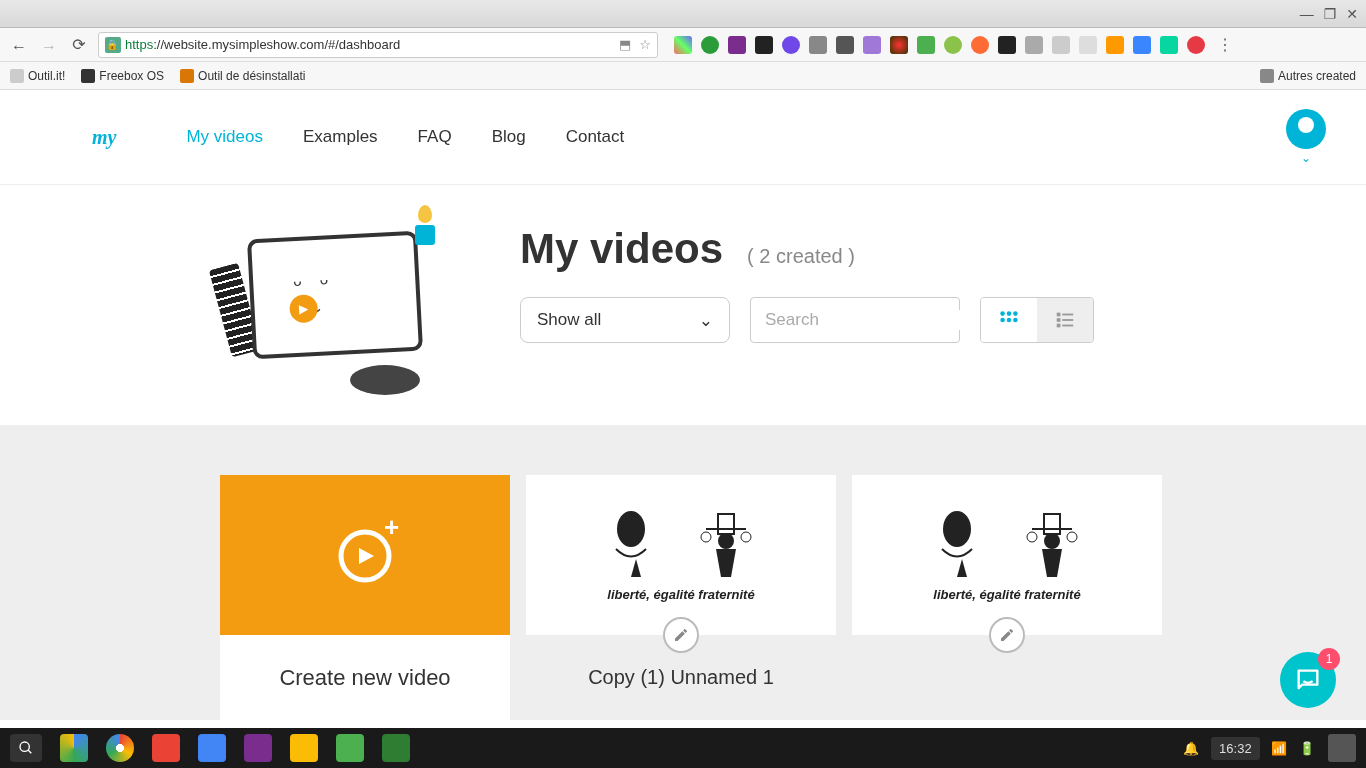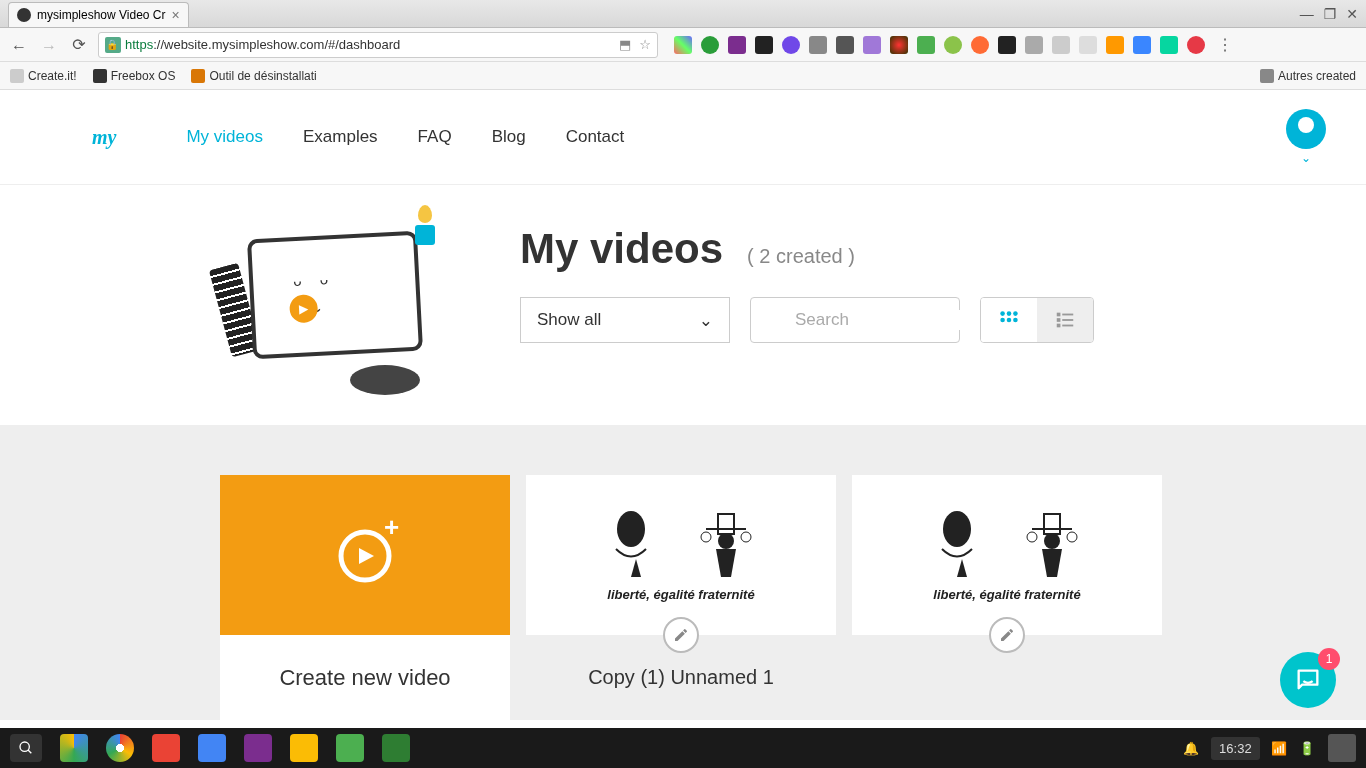--- a/index.html
+++ b/index.html
@@ -56,23 +56,23 @@
 .mascot-trophy .flame { width: 14px; height: 18px; background: #f5c542; border-radius: 50% 50% 50% 50% / 60% 60% 40% 40%; margin: 0 auto; }
 .mascot-trophy .cup { width: 20px; height: 20px; background: #00b4d8; border-radius: 3px; margin: 2px auto 0; }
 .mascot-reel { position: absolute; bottom: 0; left: 130px; width: 70px; height: 30px; background: #444; border-radius: 50%; }
 .mascot-film { position: absolute; top: 60px; left: 0; width: 30px; height: 90px; background: repeating-linear-gradient(#222 0 6px, #fff 6px 8px); border-radius: 4px; transform: rotate(-15deg); }
 
 .hero-right { flex: 1; padding-top: 20px; }
 .hero-title-row { display: flex; align-items: baseline; gap: 24px; }
 .hero-title { font-size: 42px; font-weight: 800; color: #333; font-family: 'Arial Black', sans-serif; }
 .hero-count { font-size: 20px; color: #888; }
 .controls-row { display: flex; gap: 20px; margin-top: 24px; align-items: center; }
-.filter-select { width: 210px; height: 46px; border: 1px solid #ccc; border-radius: 0; display: flex; align-items: center; justify-content: space-between; padding: 0 16px; font-size: 17px; color: #333; cursor: pointer; }
+.filter-select { width: 210px; height: 46px; border: 1px solid #ccc; border-radius: 8px; display: flex; align-items: center; justify-content: space-between; padding: 0 16px; font-size: 17px; color: #333; cursor: pointer; }
 .search-box { width: 210px; height: 46px; border: 1px solid #ccc; border-radius: 4px; display: flex; align-items: center; padding: 0 14px; }
-.search-box input { border: none; outline: none; font-size: 17px; flex: 1; color: #333; margin-left: 30px; }
+.search-box input { border: none; outline: none; font-size: 17px; flex: 1; color: #333; }
 .search-box input::placeholder { color: #aaa; }
 .search-icon { color: #888; font-size: 18px; }
 .view-toggle { display: flex; border: 1px solid #ccc; border-radius: 4px; overflow: hidden; height: 46px; }
 .view-btn { width: 56px; display: flex; align-items: center; justify-content: center; font-size: 20px; cursor: pointer; }
 .view-btn.grid { color: #00b4d8; background: #fff; }
 .view-btn.list { color: #999; background: #eee; }
 
 .gallery-section { background: #eee; padding: 50px 0 0 220px; display: flex; gap: 16px; }
 .create-wrap { width: 290px; }
 .create-top { height: 160px; background: #f39c12; display: flex; align-items: center; justify-content: center; }
@@ -95,27 +95,20 @@
 .tb-icon { width: 28px; height: 28px; border-radius: 4px; display: flex; align-items: center; justify-content: center; color: #fff; font-size: 14px; cursor: pointer; }
 .tb-search { background: #333; width: 32px; }
 .tb-right { margin-left: auto; display: flex; align-items: center; gap: 12px; color: #ddd; font-size: 13px; }
 .tb-clock { background: #333; padding: 4px 8px; border-radius: 3px; }
 .tb-avatar { width: 28px; height: 28px; background: #555; border-radius: 3px; }
 </style>
 </head>
 <body>
 
 <div class="window-titlebar">
-  <div class="tab-strip">
-    <div class="browser-tab">
-      <span class="favicon"></span>
-      <span>mysimpleshow Video Cr</span>
-      <span class="close-x">×</span>
-    </div>
-  </div>
   <div class="window-controls">
     <span>—</span>
     <span>❐</span>
     <span>✕</span>
   </div>
 </div>
 
 <div class="browser-toolbar">
   <div class="nav-btn">←</div>
   <div class="nav-btn disabled">→</div>
@@ -150,21 +143,21 @@
     <span class="ext-icon" style="background:#3a86ff"></span>
     <span class="ext-icon" style="background:#06d6a0"></span>
     <span class="ext-icon" style="background:#e63946;border-radius:50%"></span>
   </div>
   <div class="menu-dots">⋮</div>
 </div>
 
 <div class="bookmarks-bar">
   <div class="bm-item">
     <span class="bm-icon"></span>
-    <span>Create.it!</span>
+    <span>Outil.it!</span>
   </div>
   <div class="bm-item">
     <span class="bm-icon" style="background:#333"></span>
     <span>Freebox OS</span>
   </div>
   <div class="bm-item">
     <span class="bm-icon" style="background:#d97706"></span>
     <span>Outil de désinstallati</span>
   </div>
   <div class="bm-item bm-right">

